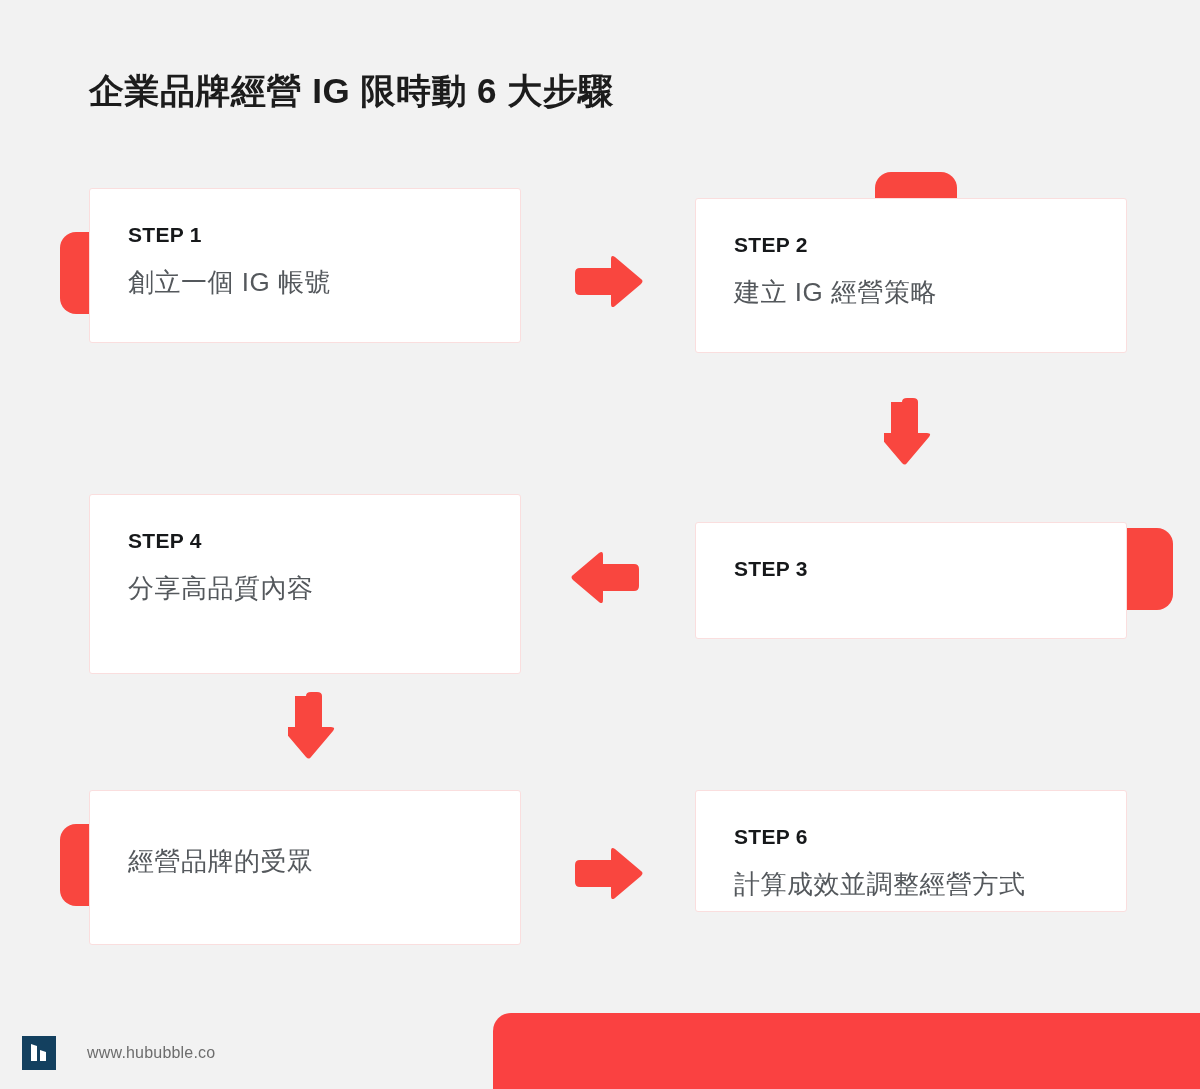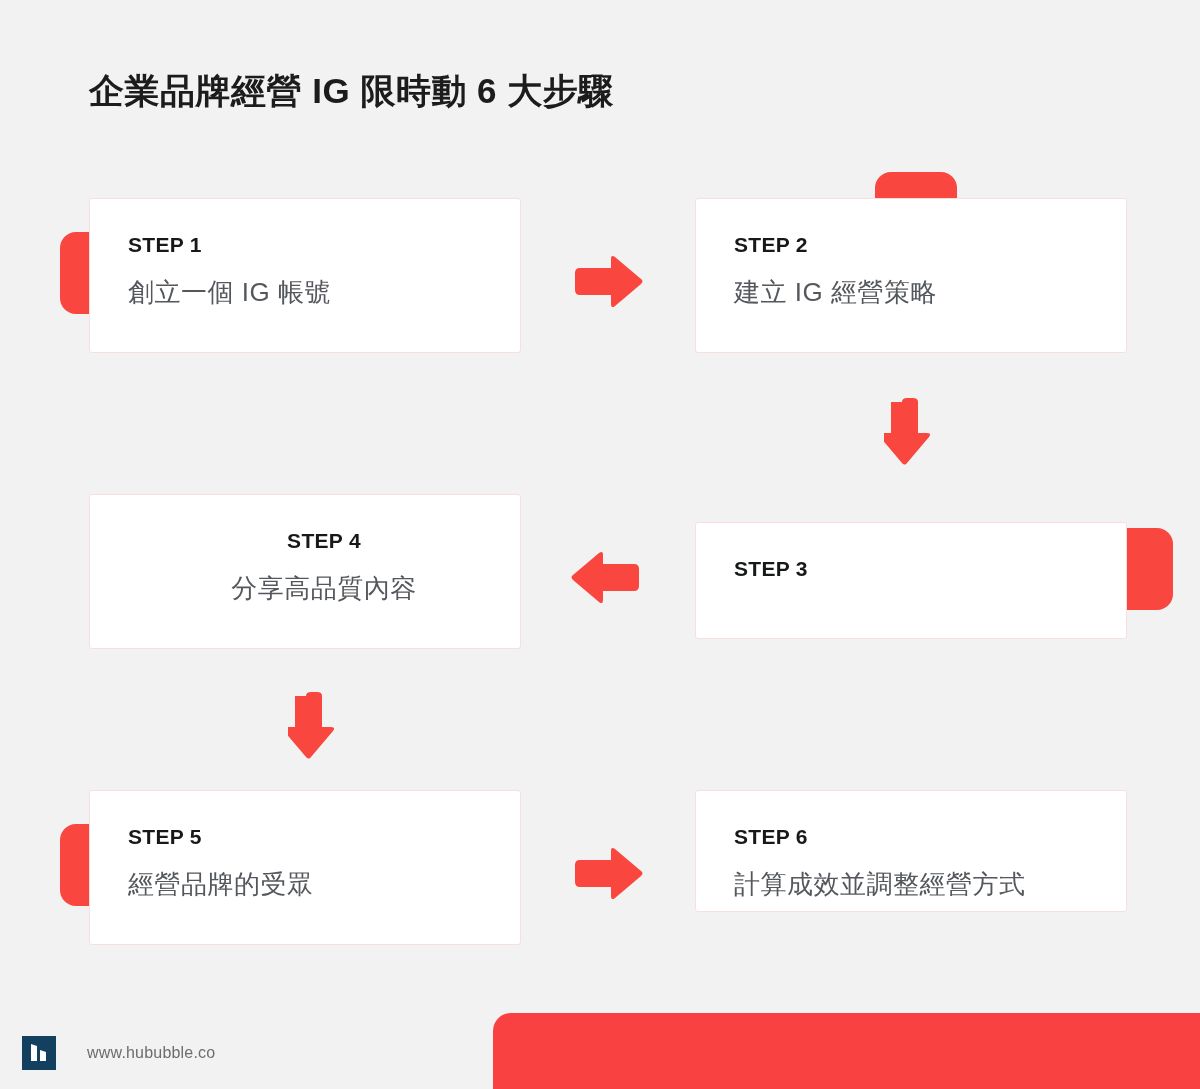--- a/index.html
+++ b/index.html
@@ -69,24 +69,24 @@
   .card .step-desc {
     margin-top: 20px;
     font-size: 26px;
     font-weight: 400;
     color: #54585c;
     line-height: 1.25;
     letter-spacing: 0.5px;
   }
 
   
-  #card-1 { left: 81px;  top: 198px; width: 432px; height: 155px; }
+  #card-1 { left: 81px;  top: 188px; width: 432px; height: 155px; }
   #card-2 { left: 687px; top: 198px; width: 432px; height: 155px; }
   #card-3 { left: 687px; top: 522px; width: 432px; height: 117px; }
-  #card-4 { left: 81px;  top: 494px; width: 432px; height: 155px; text-align: center; }
+  #card-4 { left: 81px;  top: 494px; width: 432px; height: 180px; }
   #card-5 { left: 81px;  top: 790px; width: 432px; height: 155px; }
   #card-6 { left: 687px; top: 790px; width: 432px; height: 122px; }
 
   
   .tab {
     position: absolute;
     background: #f9463f;
     z-index: 1;
   }
 
@@ -179,21 +179,20 @@
   <div class="card" id="card-3">
     <div class="step-label">STEP 3</div>
   </div>
 
   <div class="card" id="card-4">
     <div class="step-label">STEP 4</div>
     <div class="step-desc">分享高品質內容</div>
   </div>
 
   <div class="card" id="card-5">
-    <div class="step-label">STEP 5</div>
     <div class="step-desc">經營品牌的受眾</div>
   </div>
 
   <div class="card" id="card-6">
     <div class="step-label">STEP 6</div>
     <div class="step-desc">計算成效並調整經營方式</div>
   </div>
 
   <div class="arrow" id="arrow-1-2">
     <svg width="72" height="52" viewBox="0 0 72 52">

